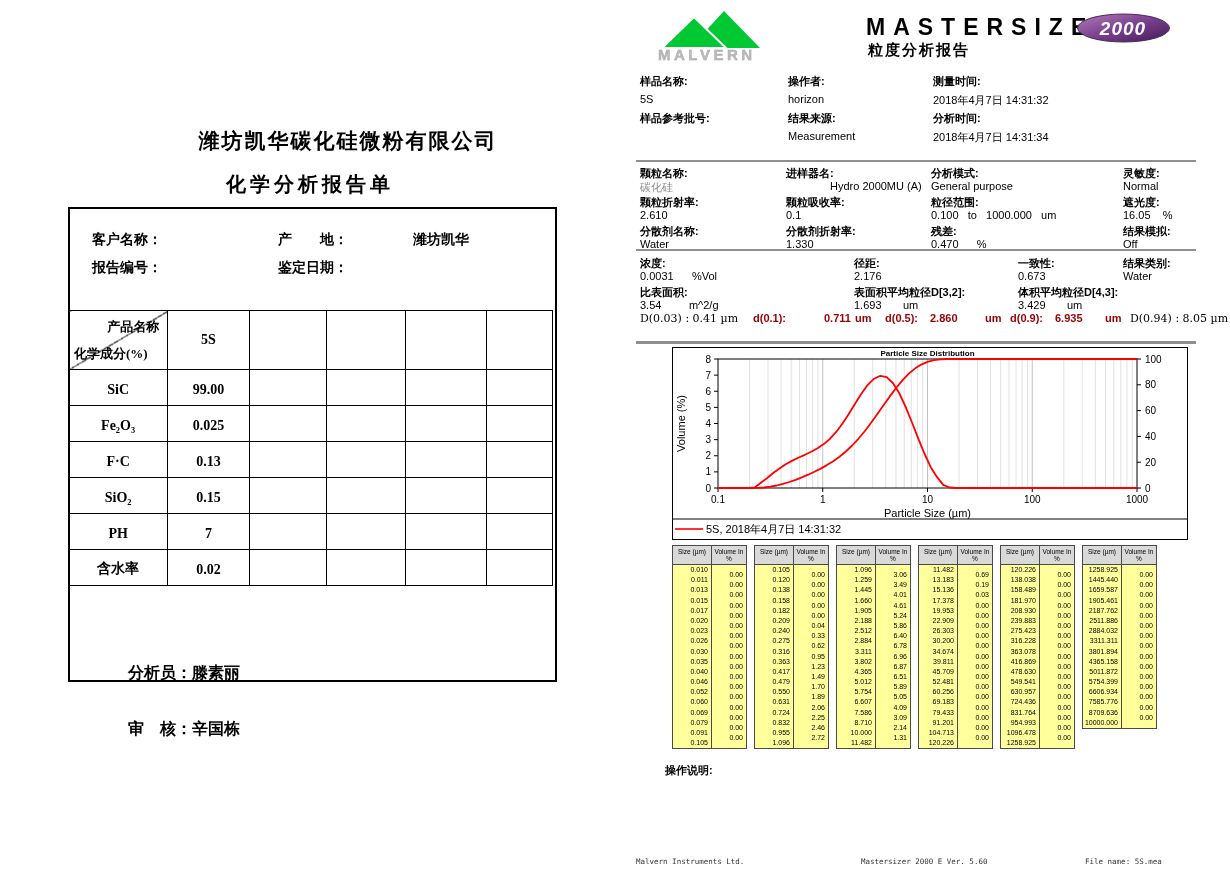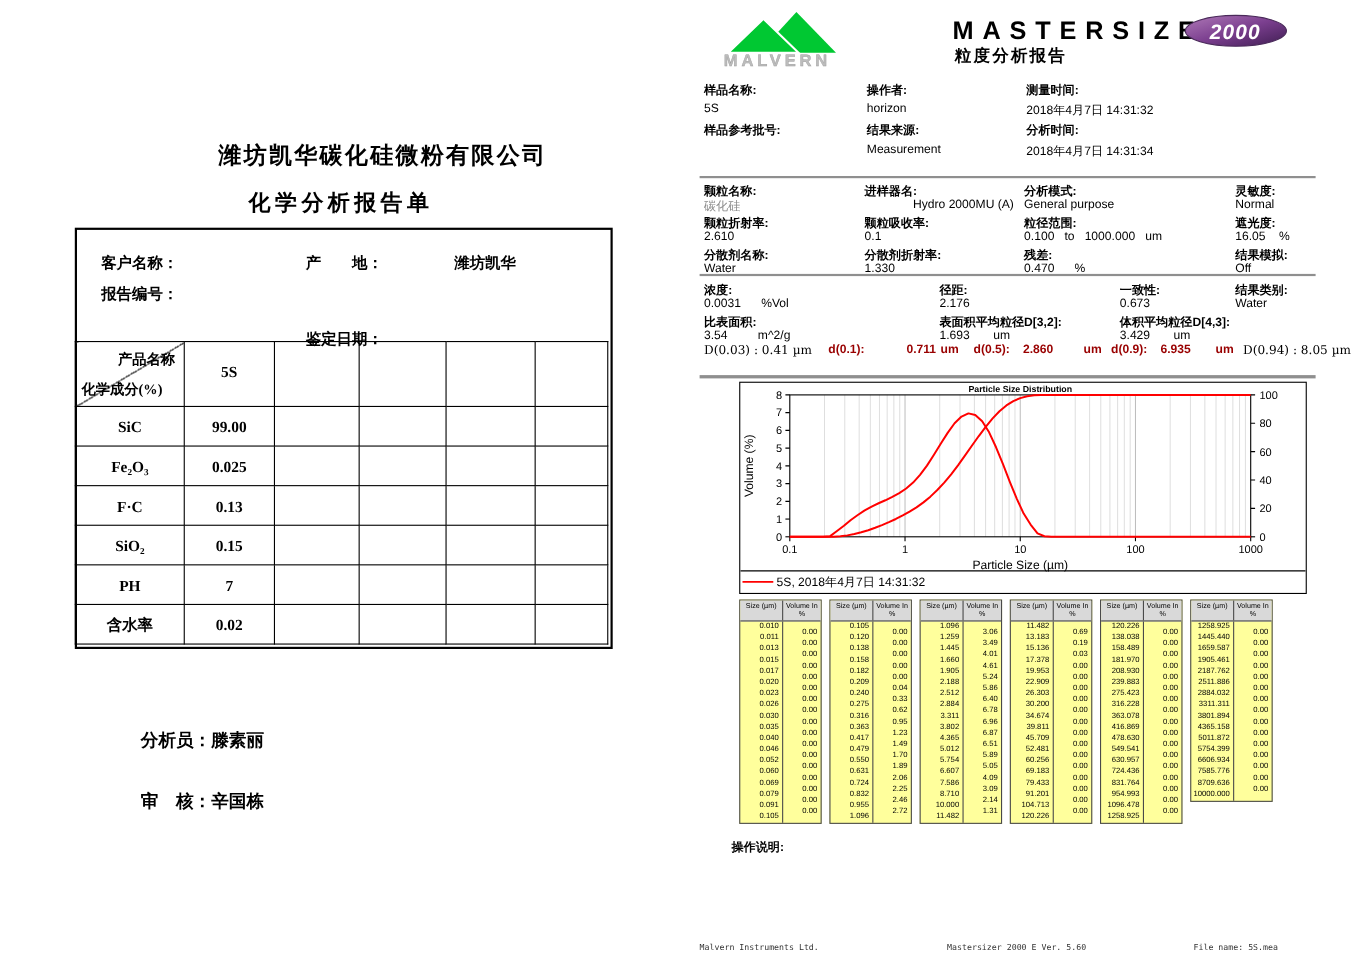--- a/index.html
+++ b/index.html
@@ -4,21 +4,21 @@
 <style>
   html,body{margin:0;padding:0;background:#fff;}
   body{width:1230px;height:870px;position:relative;overflow:hidden;
        font-family:"Liberation Sans","DejaVu Sans",sans-serif;color:#000;}
   .serif{font-family:"Liberation Serif","DejaVu Serif",serif;}
   
   #left-page{position:absolute;left:0;top:0;width:630px;height:870px;}
   .lp-title{position:absolute;left:0;width:620px;text-align:center;font-weight:bold;}
   #lp-company{top:127px;font-size:21px;letter-spacing:2px;margin-left:38px;}
   #lp-doctitle{top:171px;font-size:20px;letter-spacing:4px;}
-  #lp-box{position:absolute;left:68px;top:207px;width:489px;height:383px;border:2px solid #000;box-sizing:border-box;}
+  #lp-box{position:absolute;left:68px;top:207px;width:489px;height:475px;border:2px solid #000;box-sizing:border-box;}
   .lp-info{position:absolute;font-size:14px;font-weight:bold;white-space:pre;}
   #lp-grid{position:absolute;left:-2px;top:101px;border-collapse:collapse;table-layout:fixed;}
   #lp-grid td{border:1.5px solid #000;text-align:center;vertical-align:bottom;
               font-size:14px;font-weight:bold;padding:0 2px 7px 2px;overflow:hidden;}
   #lp-grid td.hdr{height:58px;vertical-align:middle;padding-bottom:0;}
   #lp-grid td.corner{position:relative;vertical-align:middle;
      background-image:linear-gradient(to bottom right,transparent 49.5%,#333 49.5%,#333 50.6%,transparent 50.6%);}
   .corner-top{position:absolute;top:7px;right:8px;font-size:13px;}
   .corner-bottom{position:absolute;bottom:6px;left:5px;font-size:13px;}
   .lp-sign{position:absolute;font-size:16px;font-weight:bold;white-space:pre;}
@@ -55,21 +55,21 @@
 
 <div id="left-page" class="serif">
   <div id="lp-company" class="lp-title">潍坊凯华碳化硅微粉有限公司</div>
   <div id="lp-doctitle" class="lp-title">化学分析报告单</div>
 
   <div id="lp-box">
     <span class="lp-info" style="left:22px;top:22px;">客户名称：</span>
     <span class="lp-info" style="left:208px;top:22px;">产　　地：</span>
     <span class="lp-info" style="left:320px;top:22px;margin-left:23px;">潍坊凯华</span>
     <span class="lp-info" style="left:22px;top:50px;">报告编号：</span>
-    <span class="lp-info" style="left:208px;top:50px;margin-top:41px;">鉴定日期：</span>
+    <span class="lp-info" style="left:208px;top:50px;">鉴定日期：</span>
 
     <table id="lp-grid">
       <colgroup>
           <col style="width:100px">
           <col style="width:82px">
           <col style="width:78px">
           <col style="width:80px">
           <col style="width:82px">
           <col style="width:67px">
         </colgroup>

